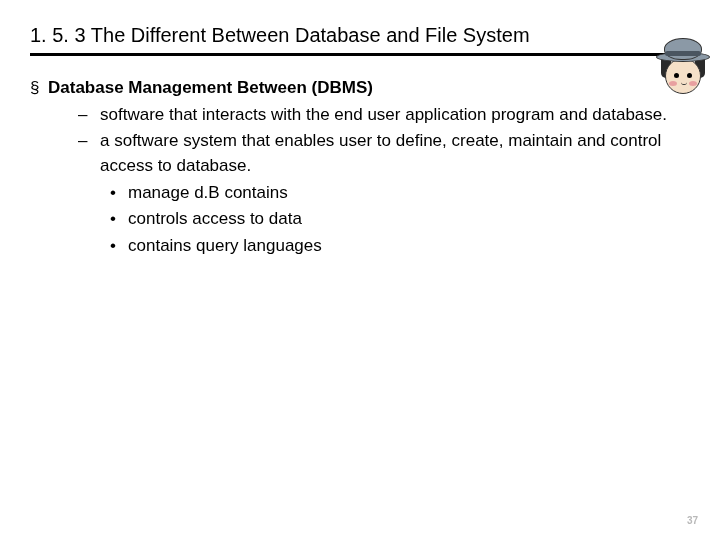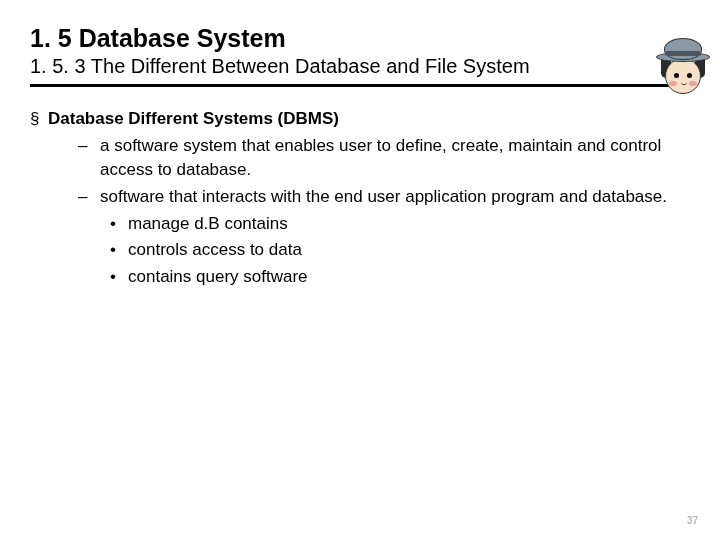--- a/index.html
+++ b/index.html
@@ -176,27 +176,26 @@
       <div class="eye r"></div>
       <div class="blush l"></div>
       <div class="blush r"></div>
       <div class="mouth"></div>
     </div>
     <div class="hat-brim"></div>
     <div class="hat"></div>
     <div class="hat-band"></div>
   </div>
 
-  <div class="title">1. 5 Database System</div>
   <div class="subtitle">1. 5. 3 The Different Between Database and File System</div>
   <div class="divider"></div>
 
   <div class="content">
-    <div class="lvl1">Database Different Systems (DBMS)</div>
+    <div class="lvl1">Database Management Between (DBMS)</div>
+    <div class="lvl2">software that interacts with the end user application program and database.</div>
     <div class="lvl2">a software system that enables user to define, create, maintain and control access to database.</div>
-    <div class="lvl2">software that interacts with the end user application program and database.</div>
     <div class="lvl3">manage d.B contains</div>
     <div class="lvl3">controls access to data</div>
-    <div class="lvl3">contains query software</div>
+    <div class="lvl3">contains query languages</div>
   </div>
 
   <div class="page-num">37</div>
 </div>
 
 </body></html>

